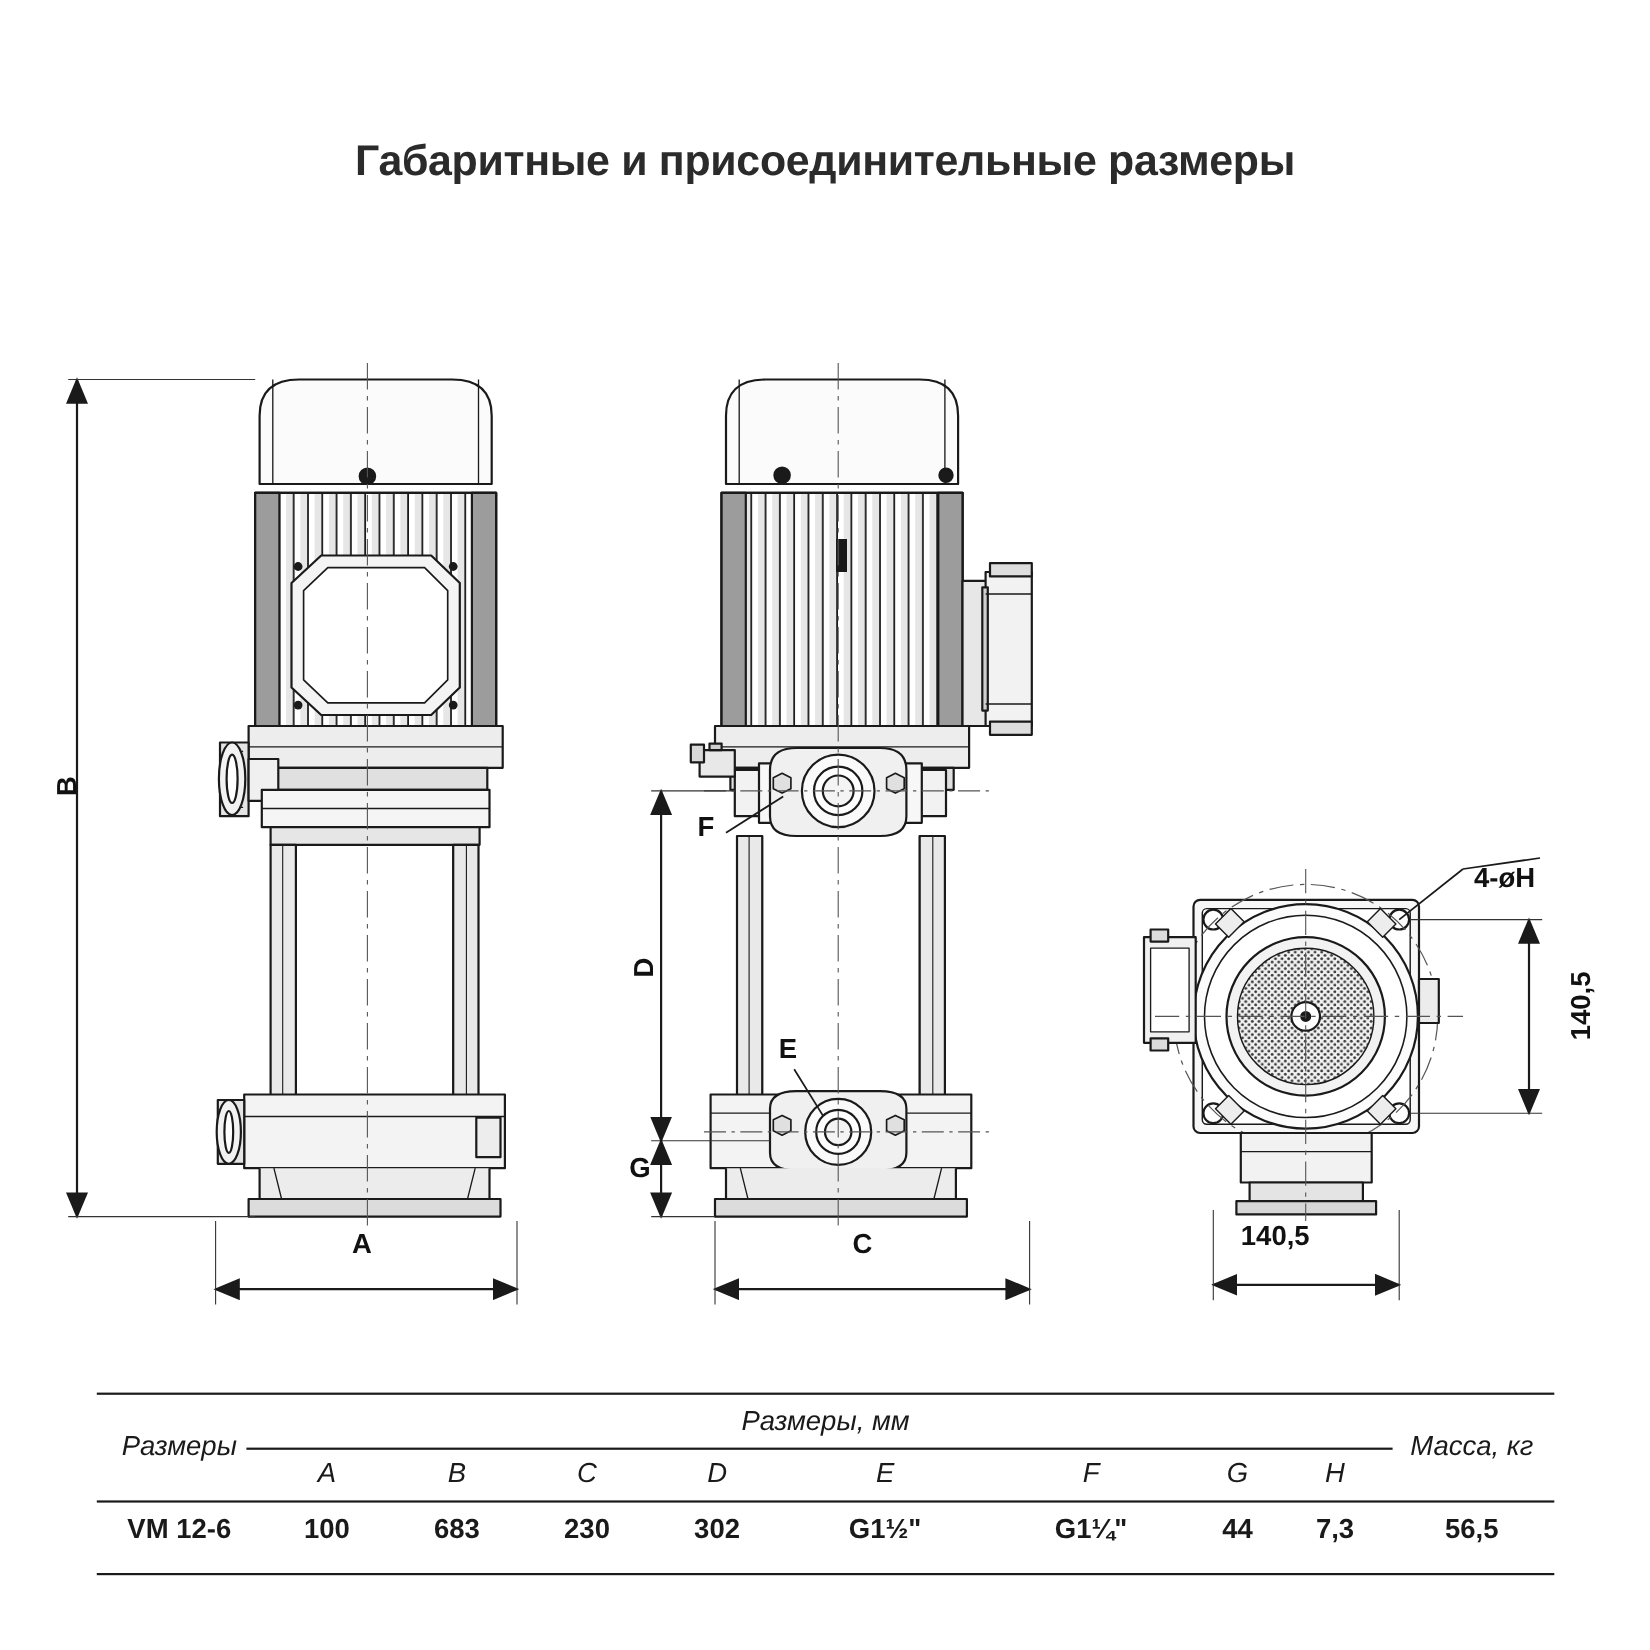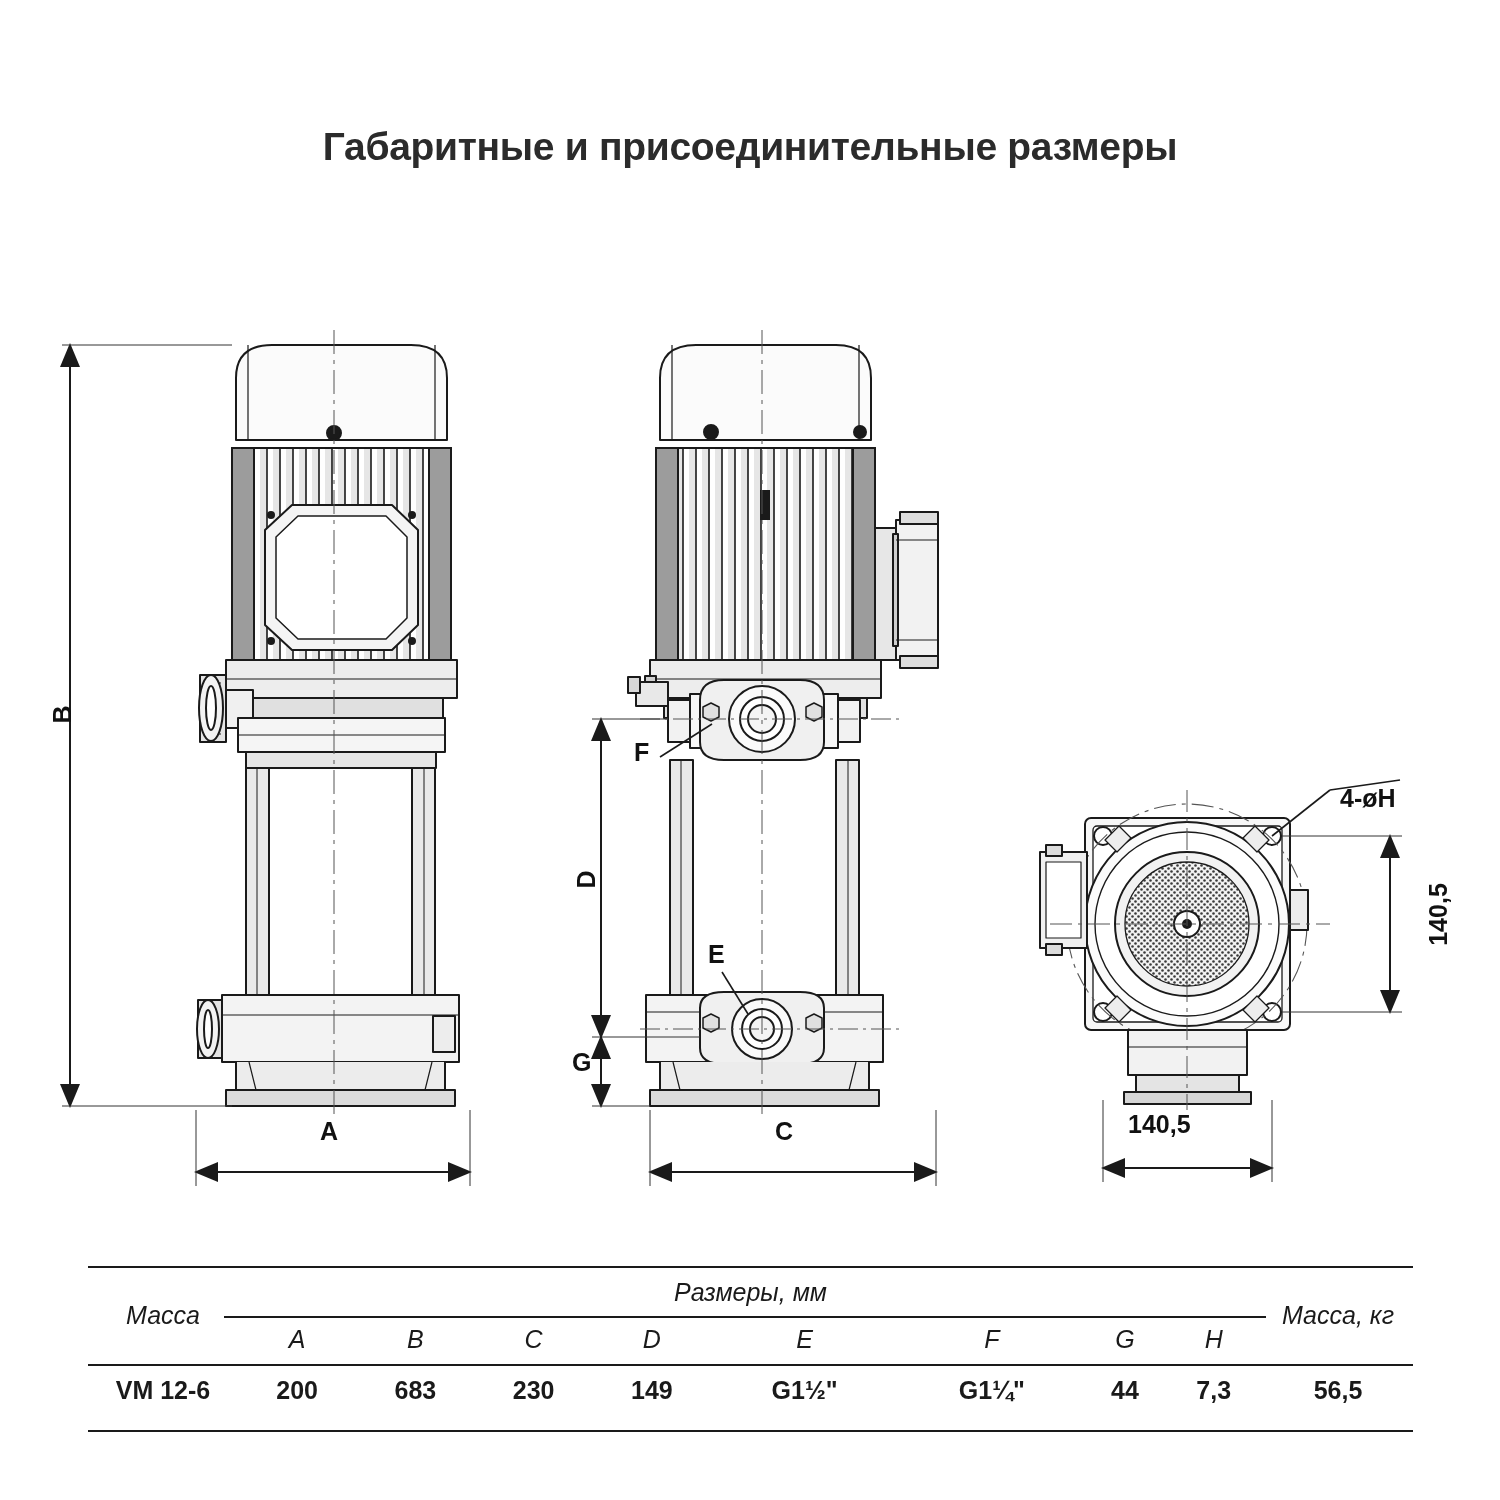--- a/index.html
+++ b/index.html
@@ -338,45 +338,45 @@
 
   <div class="hr-full" style="top:1266px;"></div>
   <div class="hr-part" style="left:224px; top:1316px; width:1042px;"></div>
   <div class="hr-full" style="top:1364px;"></div>
   <div class="hr-full" style="top:1430px;"></div>
 
   <table class="spec-table">
     <tbody>
       <tr class="tbl-row-head">
         <td class="cell-model" rowspan="2" style="vertical-align:middle;">
-          <span class="ital">Масса</span>
+          <span class="ital">Размеры</span>
         </td>
         <td colspan="8">
           <span class="ital">Размеры, мм</span>
         </td>
         <td class="cell-mass" rowspan="2" style="vertical-align:middle;">
           <span class="ital">Масса, кг</span>
         </td>
       </tr>
       <tr class="tbl-row-sub">
         <td><span class="ital">A</span></td>
         <td><span class="ital">B</span></td>
         <td><span class="ital">C</span></td>
         <td><span class="ital">D</span></td>
         <td><span class="ital">E</span></td>
         <td><span class="ital">F</span></td>
         <td><span class="ital">G</span></td>
         <td><span class="ital">H</span></td>
       </tr>
       <tr class="tbl-row-data">
         <td><span>VM 12-6</span></td>
-        <td><span>200</span></td>
+        <td><span>100</span></td>
         <td><span>683</span></td>
         <td><span>230</span></td>
-        <td><span>149</span></td>
+        <td><span>302</span></td>
         <td><span>G1½"</span></td>
         <td><span>G1¼"</span></td>
         <td><span>44</span></td>
         <td><span>7,3</span></td>
         <td><span>56,5</span></td>
       </tr>
     </tbody>
   </table>
 
 </div>

